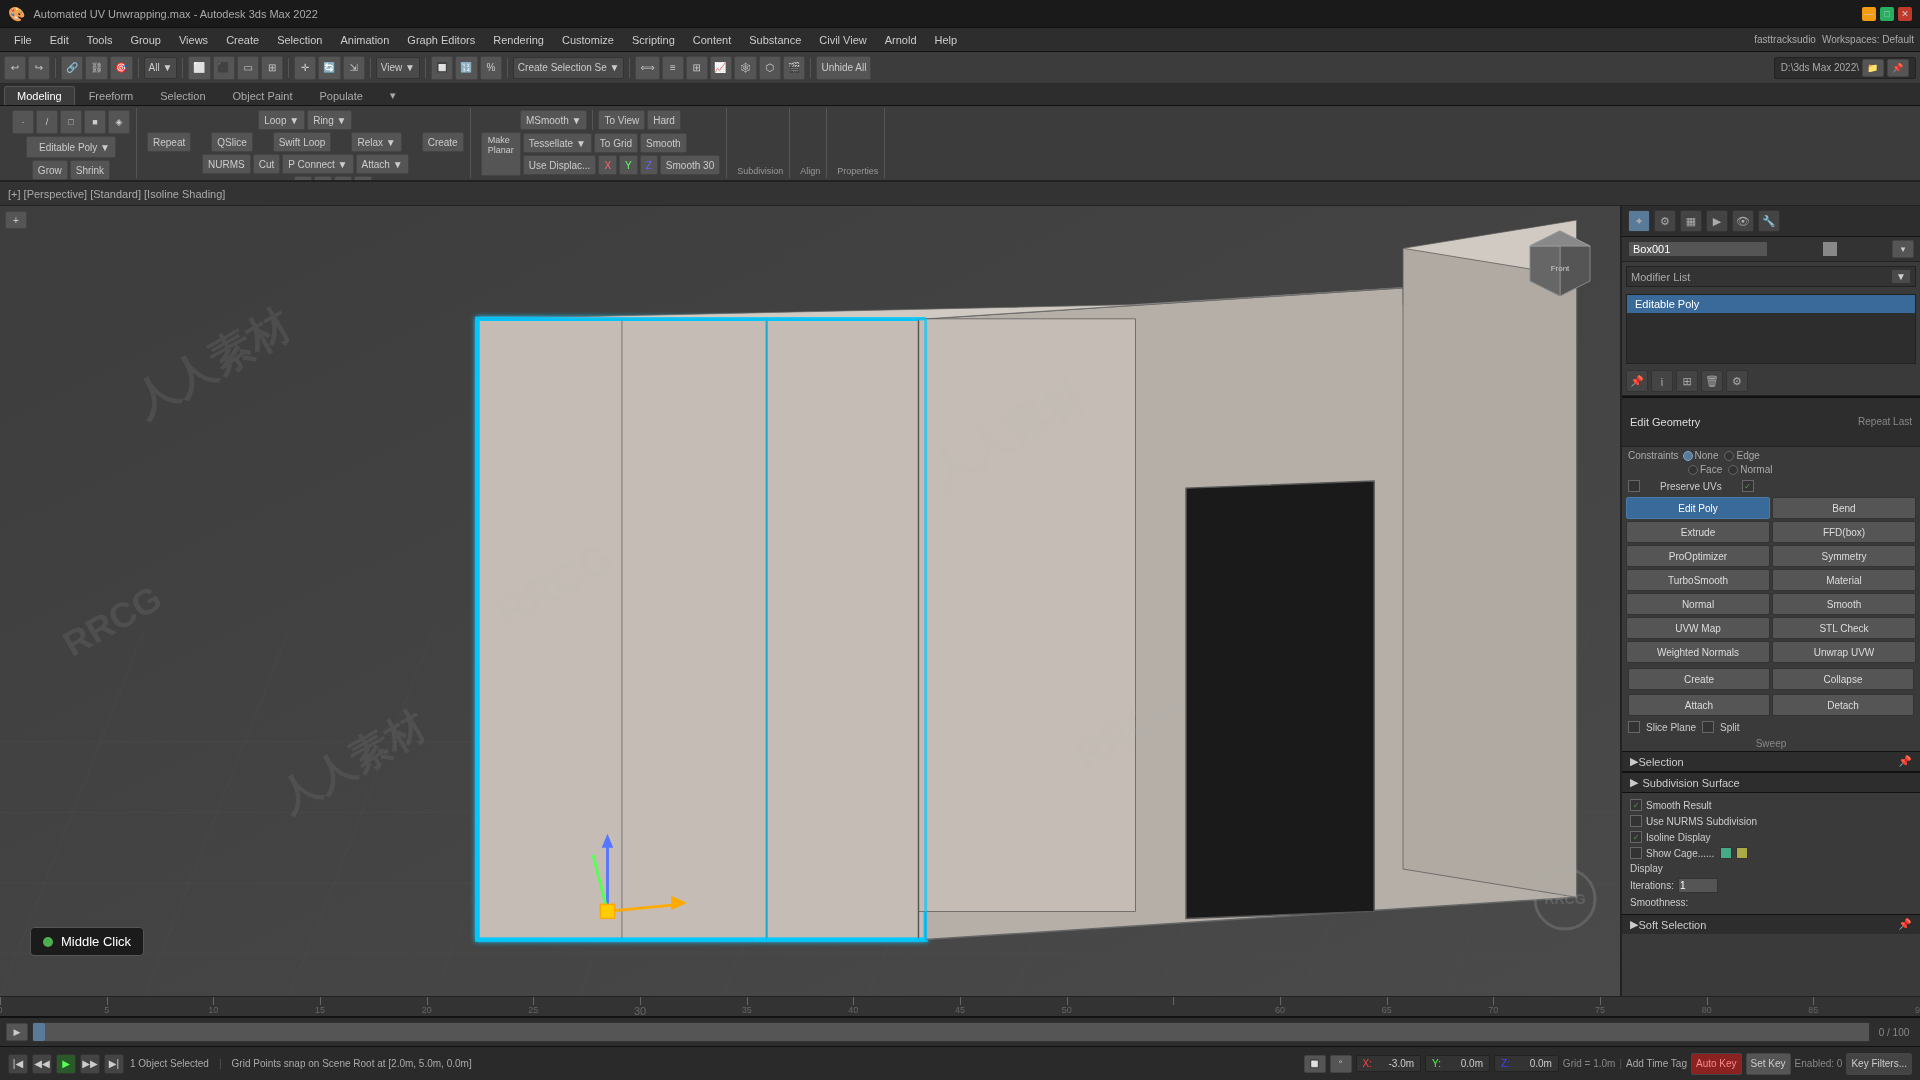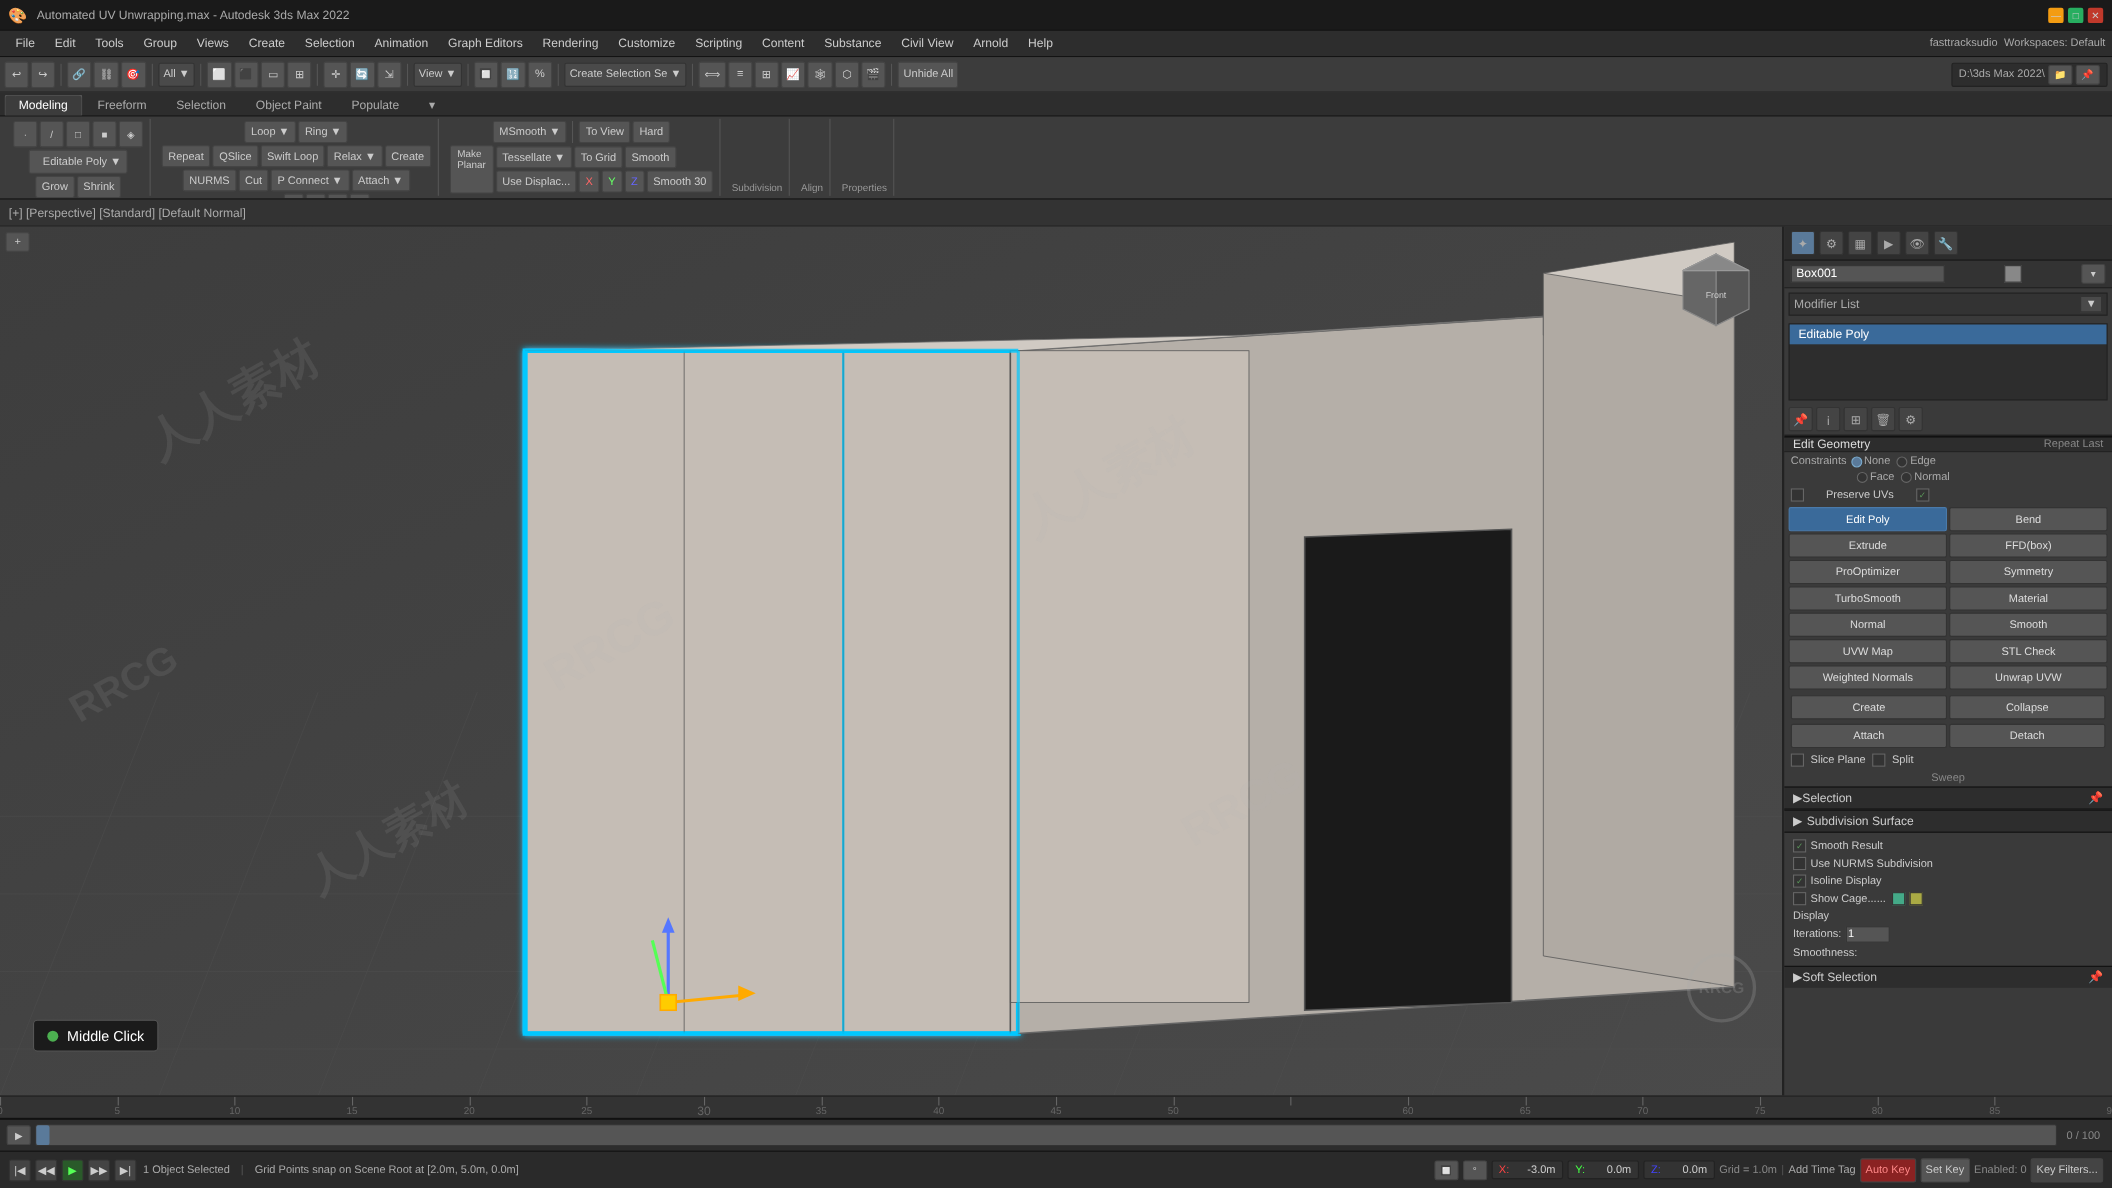--- a/index.html
+++ b/index.html
@@ -358,21 +358,21 @@
       border: 1px solid #333;
       border-radius: 2px;
       display: flex; align-items: center; justify-content: center;
       font-size: 11px; color: #aaa; cursor: pointer;
     }
 
     
     .edit-geo-title {
       font-size: 11px;
       color: #ddd;
-      padding: 0 8px;
+      padding: 18px 8px;
       background: #2d2d2d;
       border-bottom: 1px solid #222;
     }
 
     .constraints-row {
       display: flex;
       align-items: center;
       gap: 4px;
       padding: 3px 6px;
       font-size: 10px;
@@ -697,21 +697,21 @@
       <div class="rb-btn">Shrink</div>
     </div>
 
   </div>
 
   <div class="ribbon-group">
     <div class="ribbon-row">
       <div class="rb-btn">Loop ▼</div>
       <div class="rb-btn">Ring ▼</div>
     </div>
-    <div class="ribbon-row" style="gap:2px;">
+    <div class="ribbon-row" style="gap:20px;">
       <div class="rb-btn">Repeat</div>
       <div class="rb-btn">QSlice</div>
       <div class="rb-btn">Swift Loop</div>
       <div class="rb-btn">Relax ▼</div>
       <div class="rb-btn">Create</div>
     </div>
     <div class="ribbon-row" style="gap:2px;">
       <div class="rb-btn">NURMS</div>
       <div class="rb-btn">Cut</div>
       <div class="rb-btn">P Connect ▼</div>
@@ -763,21 +763,21 @@
   <div class="ribbon-group">
     <div class="ribbon-group-label">Align</div>
   </div>
 
   <div class="ribbon-group">
     <div class="ribbon-group-label">Properties</div>
   </div>
 </div>
 
 <div id="view-label">
-  <span>[+] [Perspective] [Standard] [Default Normal]</span>
+  <span>[+] [Perspective] [Standard] [Isoline Shading]</span>
 </div>
 
 <div id="main-area" style="display:flex; height:calc(1080px - 28px - 24px - 32px - 22px - 76px - 24px - 30px - 20px - 34px); position:relative;">
 
   <div id="viewport" style="flex:1; position:relative; background:#3a3a3a; overflow:hidden;">
 
     <div class="grid-overlay"></div>
 
     <svg id="scene-svg" viewBox="0 0 1120 560" preserveAspectRatio="none">
 

